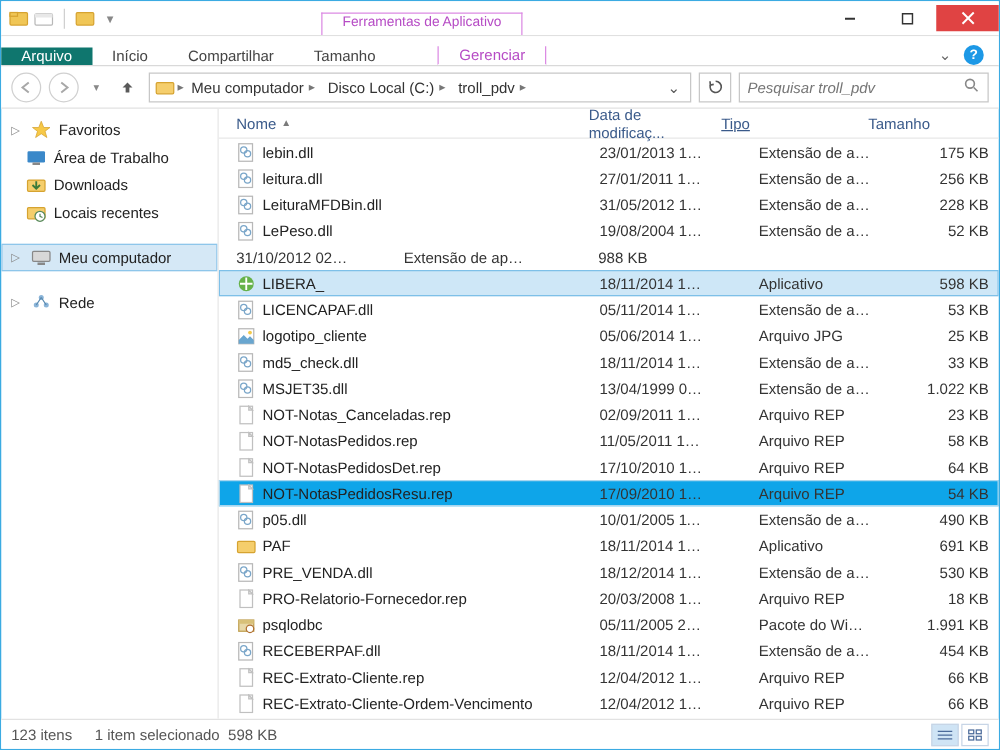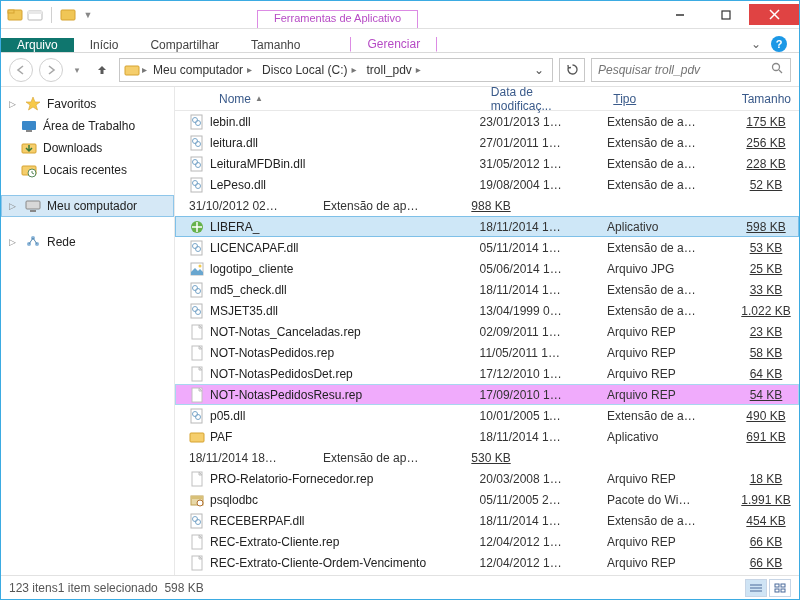--- a/index.html
+++ b/index.html
@@ -42,40 +42,40 @@
 .nav-pane { width: 174px; border-right: 1px solid #e8e8e8; padding: 6px 0; overflow: hidden; }
 .nav-group { margin-bottom: 14px; }
 .nav-item { display: flex; align-items: center; gap: 6px; padding: 2px 6px 2px 20px; height: 22px; color: #222; }
 .nav-item.root { padding-left: 8px; }
 .nav-item.selected { background: #d5e8f6; border: 1px solid #8ec6ea; padding-left: 7px; }
 .tree-toggle { width: 10px; color: #888; font-size: 9px; }
 .nav-icon { width: 16px; height: 16px; display: inline-flex; align-items: center; justify-content: center; }
 
 .content { flex: 1; display: flex; flex-direction: column; min-width: 0; }
 .col-headers { display: flex; height: 24px; border-bottom: 1px solid #e8e8e8; align-items: center; color: #3a5a8a; padding-left: 6px; }
-.col { padding: 0 8px; display: flex; align-items: center; gap: 4px; margin-left: 30px; }
+.col { padding: 0 8px; display: flex; align-items: center; gap: 4px; }
 .col-name { width: 282px; }
 .col-date { width: 106px; }
 .col-type { width: 113px; text-decoration: underline; }
 .col-size { width: 70px; justify-content: flex-end; }
 .sort-ind { font-size: 8px; color: #7a7a7a; }
 
 .file-list { flex: 1; overflow-y: auto; overflow-x: hidden; }
 .row { display: flex; align-items: center; height: 21px; padding-left: 6px; color: #222; gap: 28px; }
 .row.selected { background: #cee7f7; outline: 1px solid #7ec0e8; outline-offset: -1px; }
-.row.highlighted { background: #f0abfc; outline: 1px solid #a8d6ef; outline-offset: -1px; }
+.row.highlighted { background: #0ea5e9; outline: 1px solid #a8d6ef; outline-offset: -1px; }
 .cell { padding: 0 8px; white-space: nowrap; overflow: hidden; text-overflow: ellipsis; }
 .cell-name { width: 282px; display: flex; align-items: center; gap: 5px; }
 .cell-date { width: 106px; color: #333; }
 .cell-type { width: 113px; color: #333; }
-.cell-size { width: 70px; text-align: center; color: #333; text-decoration: underline; }
+.cell-size { width: 70px; text-align: right; color: #333; }
 .file-ico { width: 16px; height: 16px; display: inline-flex; align-items: center; justify-content: center; flex-shrink: 0; }
 
 .statusbar { height: 24px; border-top: 1px solid #e2e2e2; display: flex; align-items: center; padding: 0 8px; gap: 18px; color: #555; background: #fff; }
-.status-left { display: flex; }
+.status-left { display: flex; gap: 18px; }
 .view-toggles { margin-left: auto; display: flex; gap: 2px; }
 .view-btn { width: 22px; height: 18px; border: 1px solid #c7d5e6; display: flex; align-items: center; justify-content: center; color: #4a6a9a; font-size: 10px; }
 .view-btn.active { background: #cfe4f5; }
 
 
 .file-list::-webkit-scrollbar { width: 17px; }
 .file-list::-webkit-scrollbar-track { background: #f0f0f0; }
 .file-list::-webkit-scrollbar-thumb { background: #c2c2c2; border: 1px solid #f0f0f0; }
 .file-list::-webkit-scrollbar-button { background: #f0f0f0; height: 17px; }
 </style>
@@ -447,21 +447,21 @@
           <div class="row">
             <div class="cell cell-name">
               <span class="file-ico">
                 <svg width="16" height="16">
                   <rect x="3" y="1" width="10" height="14" fill="#fff" stroke="#c0c0c0"></rect>
                   <path d="M10 1 L13 4 L10 4 Z" fill="#e8e8e8" stroke="#c0c0c0"></path>
                 </svg>
               </span>
               <span>NOT-NotasPedidosDet.rep</span>
             </div>
-            <div class="cell cell-date">17/12/2010 10:35</div>
+            <div class="cell cell-date">17/10/2010 10:35</div>
             <div class="cell cell-type">Arquivo REP</div>
             <div class="cell cell-size">64 KB</div>
           </div>
           <div class="row highlighted">
             <div class="cell cell-name">
               <span class="file-ico">
                 <svg width="16" height="16">
                   <rect x="3" y="1" width="10" height="14" fill="#fff" stroke="#c0c0c0"></rect>
                   <path d="M10 1 L13 4 L10 4 Z" fill="#e8e8e8" stroke="#c0c0c0"></path>
                 </svg>
@@ -494,21 +494,31 @@
                   <rect x="1" y="4" width="14" height="9" rx="1" fill="#f5ce6c" stroke="#d6a330"></rect>
                 </svg>
               </span>
               <span>PAF</span>
             </div>
             <div class="cell cell-date">18/11/2014 18:02</div>
             <div class="cell cell-type">Aplicativo</div>
             <div class="cell cell-size">691 KB</div>
           </div>
           <div class="row">
-            <div class="cell cell-date">18/11/2014 18:00</div>
+            <div class="cell cell-name">
+              <span class="file-ico">
+                <svg width="16" height="16">
+                  <rect x="2" y="1" width="11" height="14" fill="#fff" stroke="#b8b8b8"></rect>
+                  <circle cx="6" cy="6" r="2.5" fill="none" stroke="#7aa6c9"></circle>
+                  <circle cx="9" cy="9" r="2.5" fill="none" stroke="#7aa6c9"></circle>
+                </svg>
+              </span>
+              <span>PRE_VENDA.dll</span>
+            </div>
+            <div class="cell cell-date">18/12/2014 18:03</div>
             <div class="cell cell-type">Extensão de aplica...</div>
             <div class="cell cell-size">530 KB</div>
           </div>
           <div class="row">
             <div class="cell cell-name">
               <span class="file-ico">
                 <svg width="16" height="16">
                   <rect x="3" y="1" width="10" height="14" fill="#fff" stroke="#c0c0c0"></rect>
                   <path d="M10 1 L13 4 L10 4 Z" fill="#e8e8e8" stroke="#c0c0c0"></path>
                 </svg>

